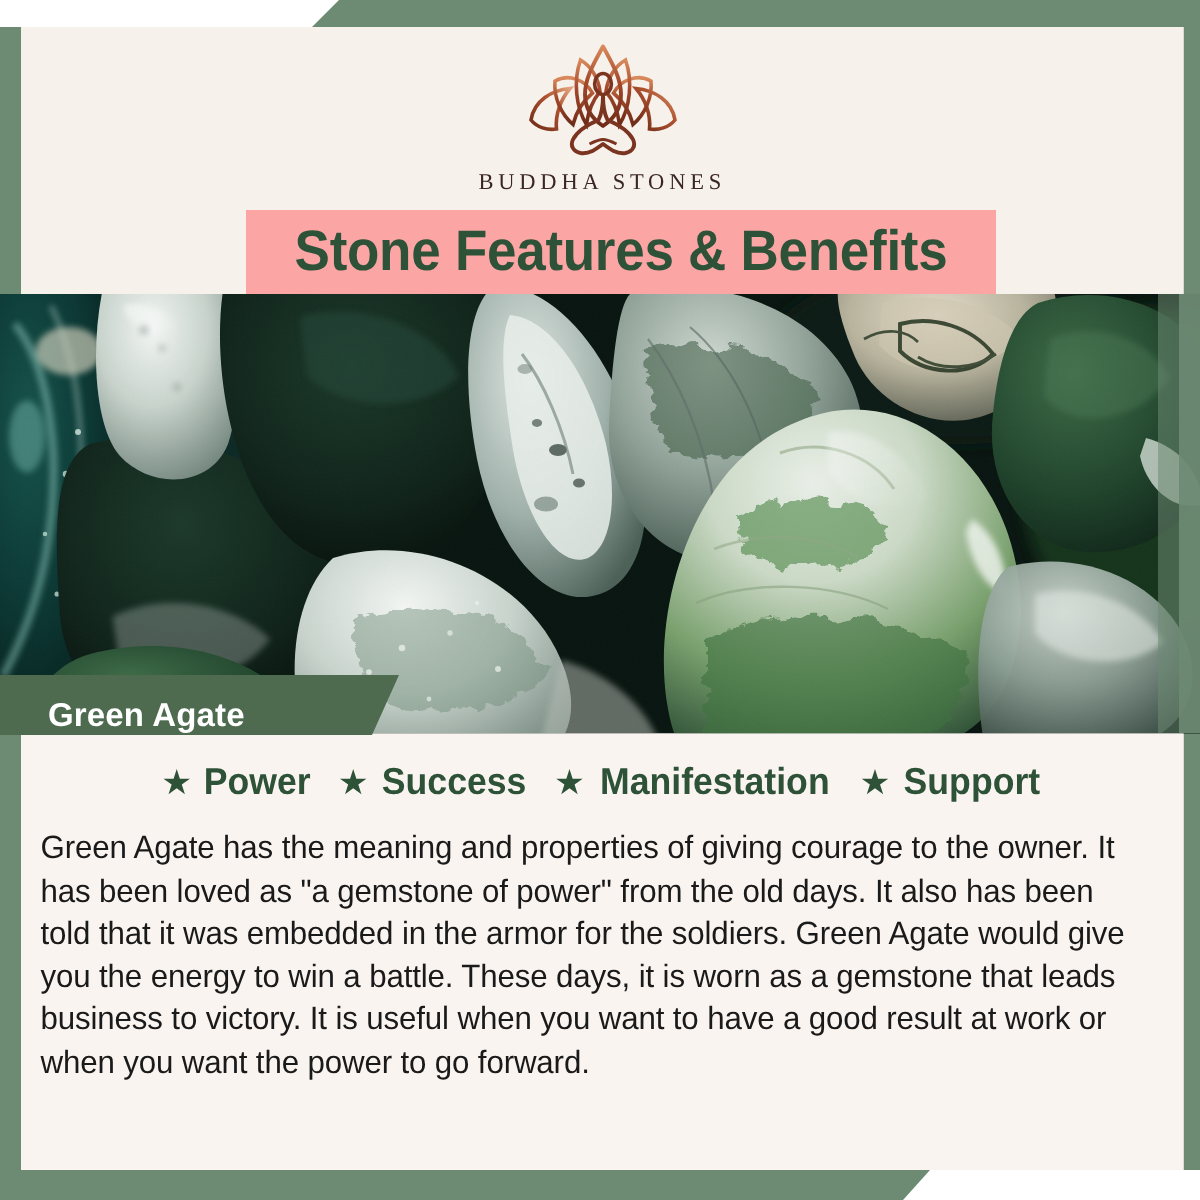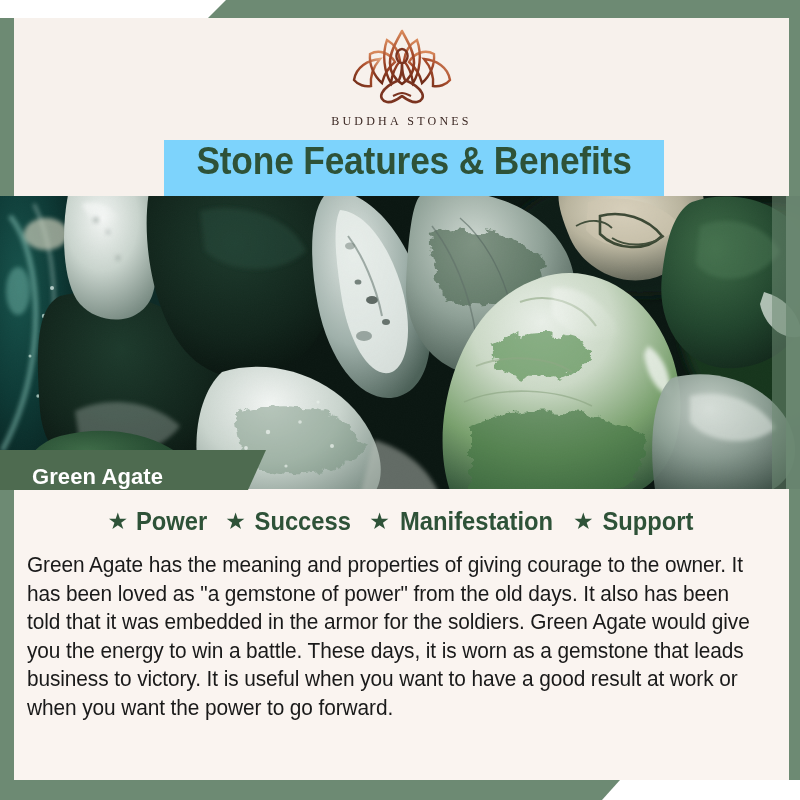--- a/index.html
+++ b/index.html
@@ -74,35 +74,35 @@
     align-items: center;
   }
   .logo-mark {
     width: 112px;
     height: 86px;
     display: block;
   }
   .brand-name {
     margin-top: 2px;
     font-family: "Liberation Serif", serif;
-    font-size: 12px;
+    font-size: 15px;
     letter-spacing: 3.2px;
     color: #3b2722;
     font-weight: 400;
   }
 
   .title-plate {
     position: absolute;
     left: 150px;
     top: 122px;
     width: 500px;
     height: 56px;
-    background: #7dd3fc;
+    background: #fca5a5;
     display: flex;
-    align-items: flex-start;
+    align-items: center;
     justify-content: center;
   }
   .title-text {
     font-family: "Liberation Sans Narrow", "Liberation Sans", sans-serif;
     font-weight: bold;
     font-size: 38px;
     letter-spacing: -0.2px;
     color: #2e5238;
     transform: scaleX(0.93);
     white-space: nowrap;

